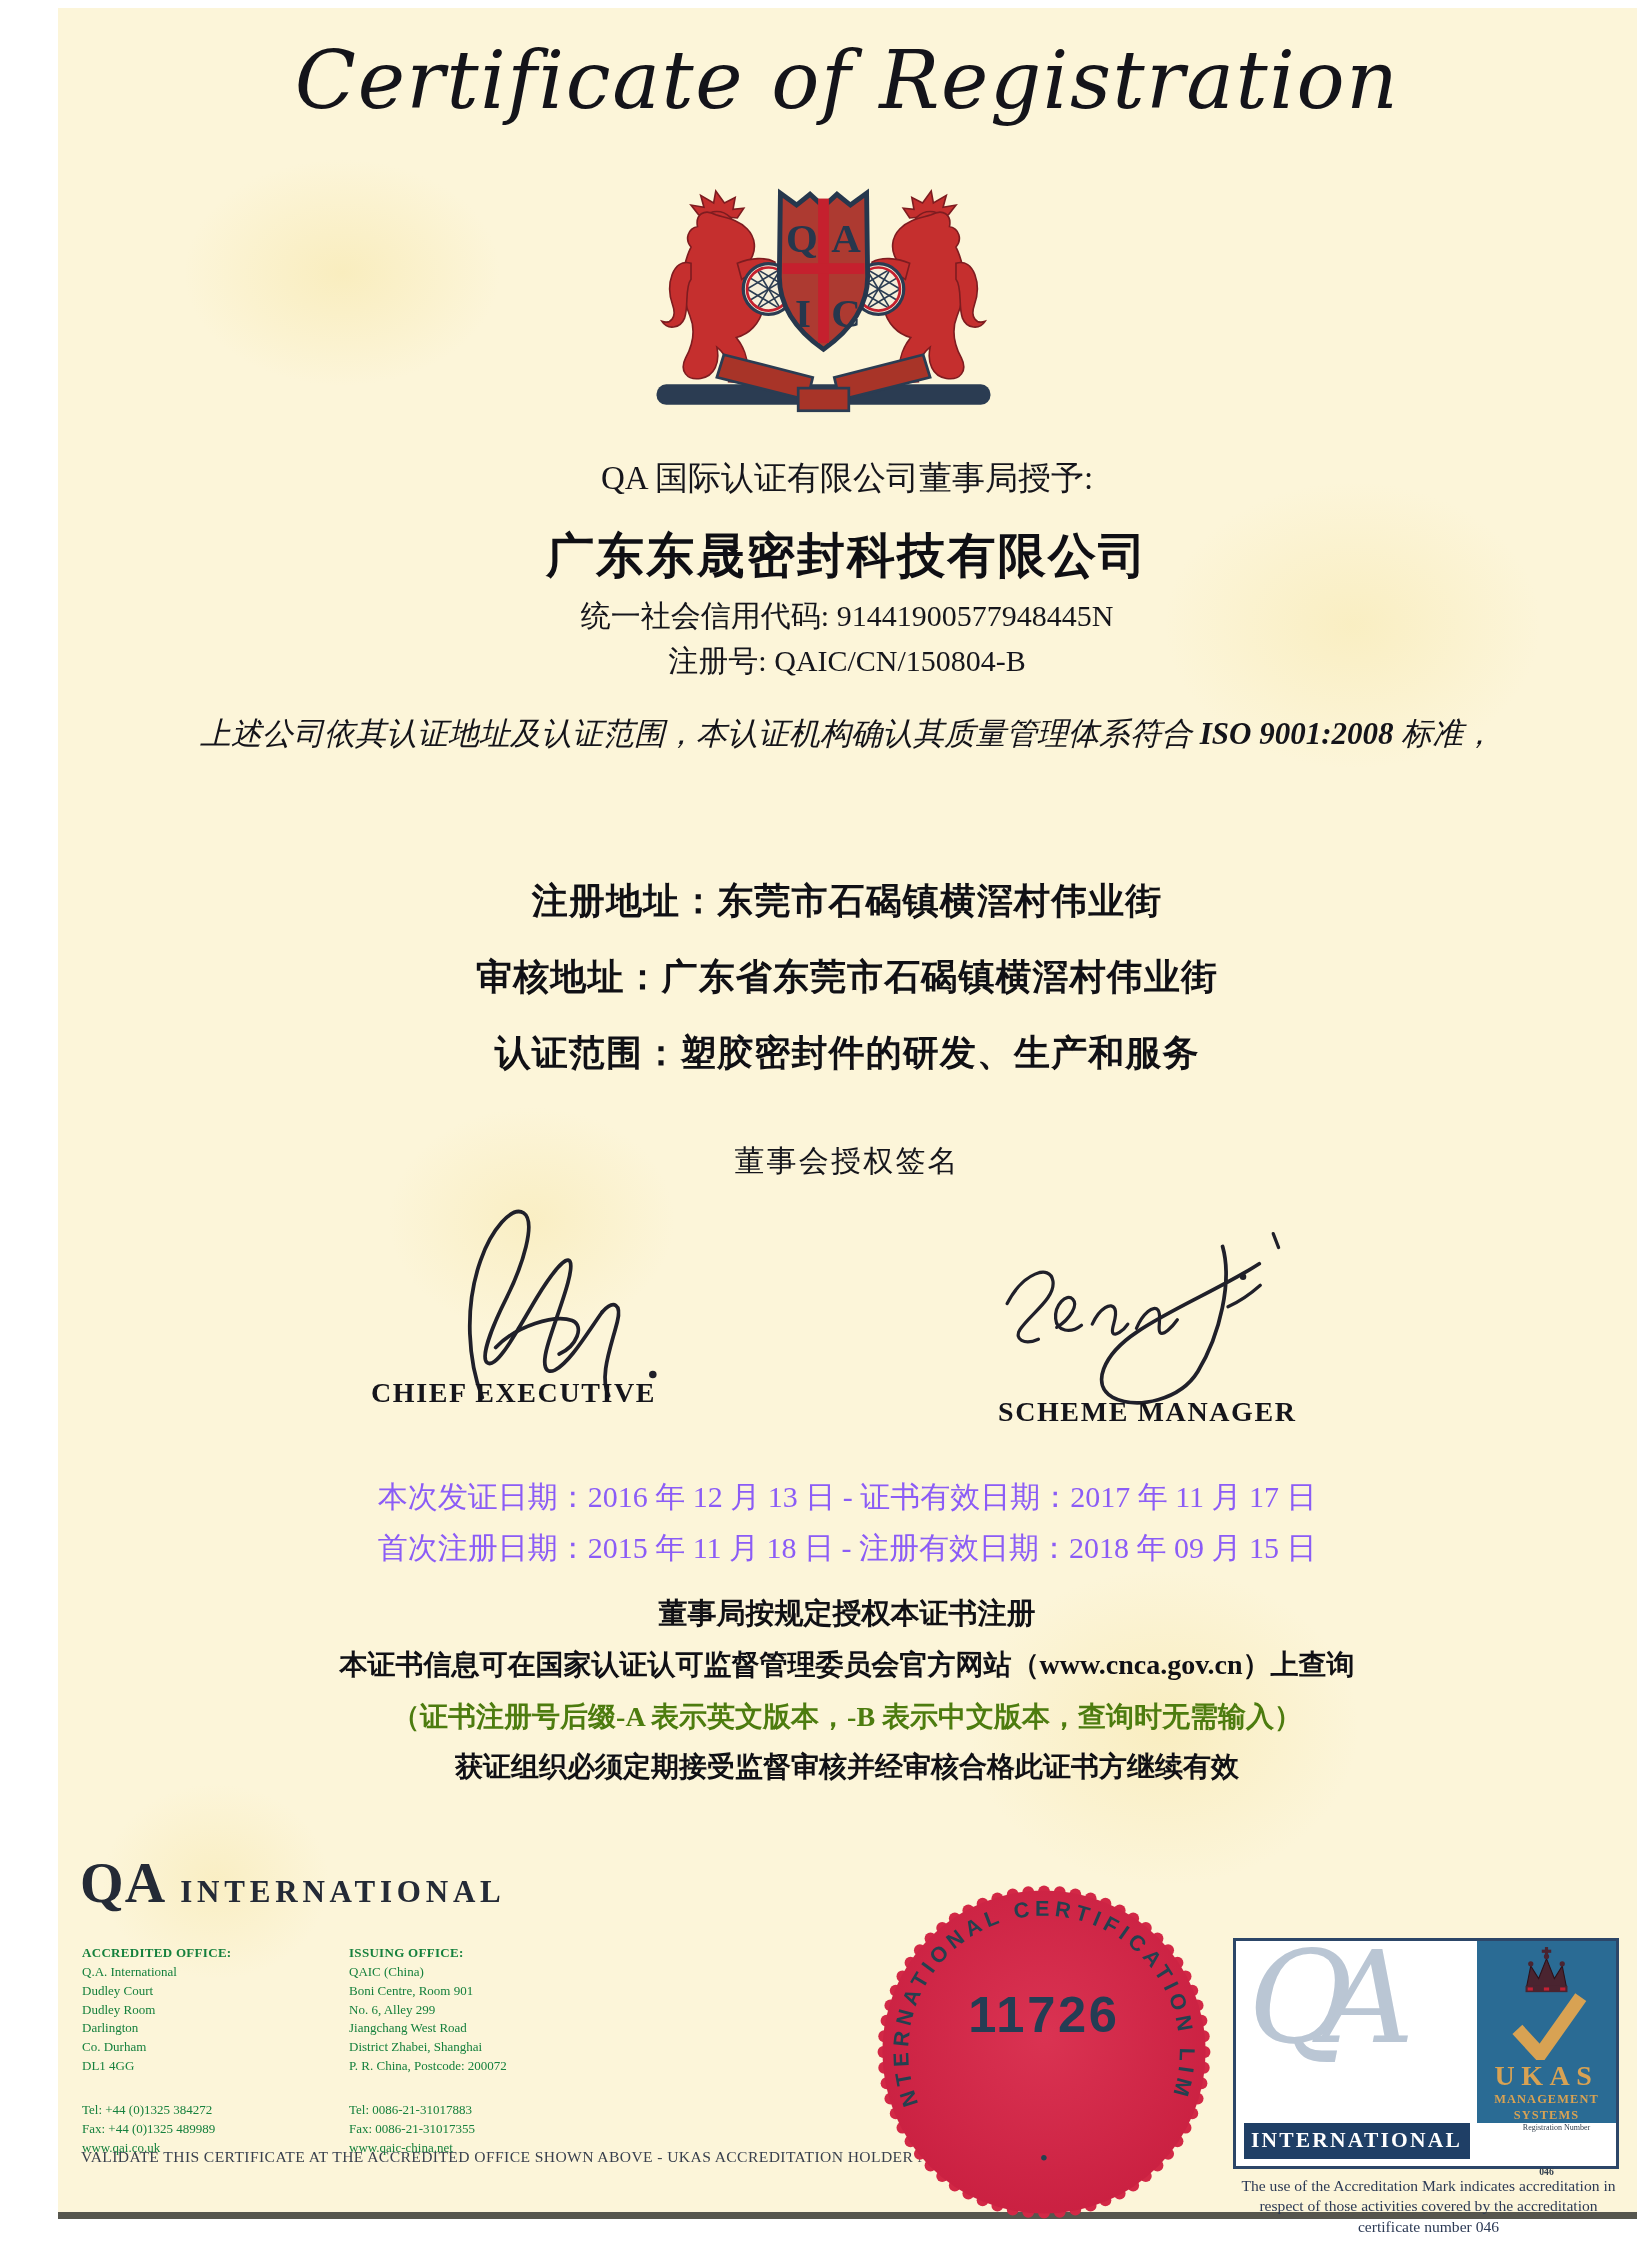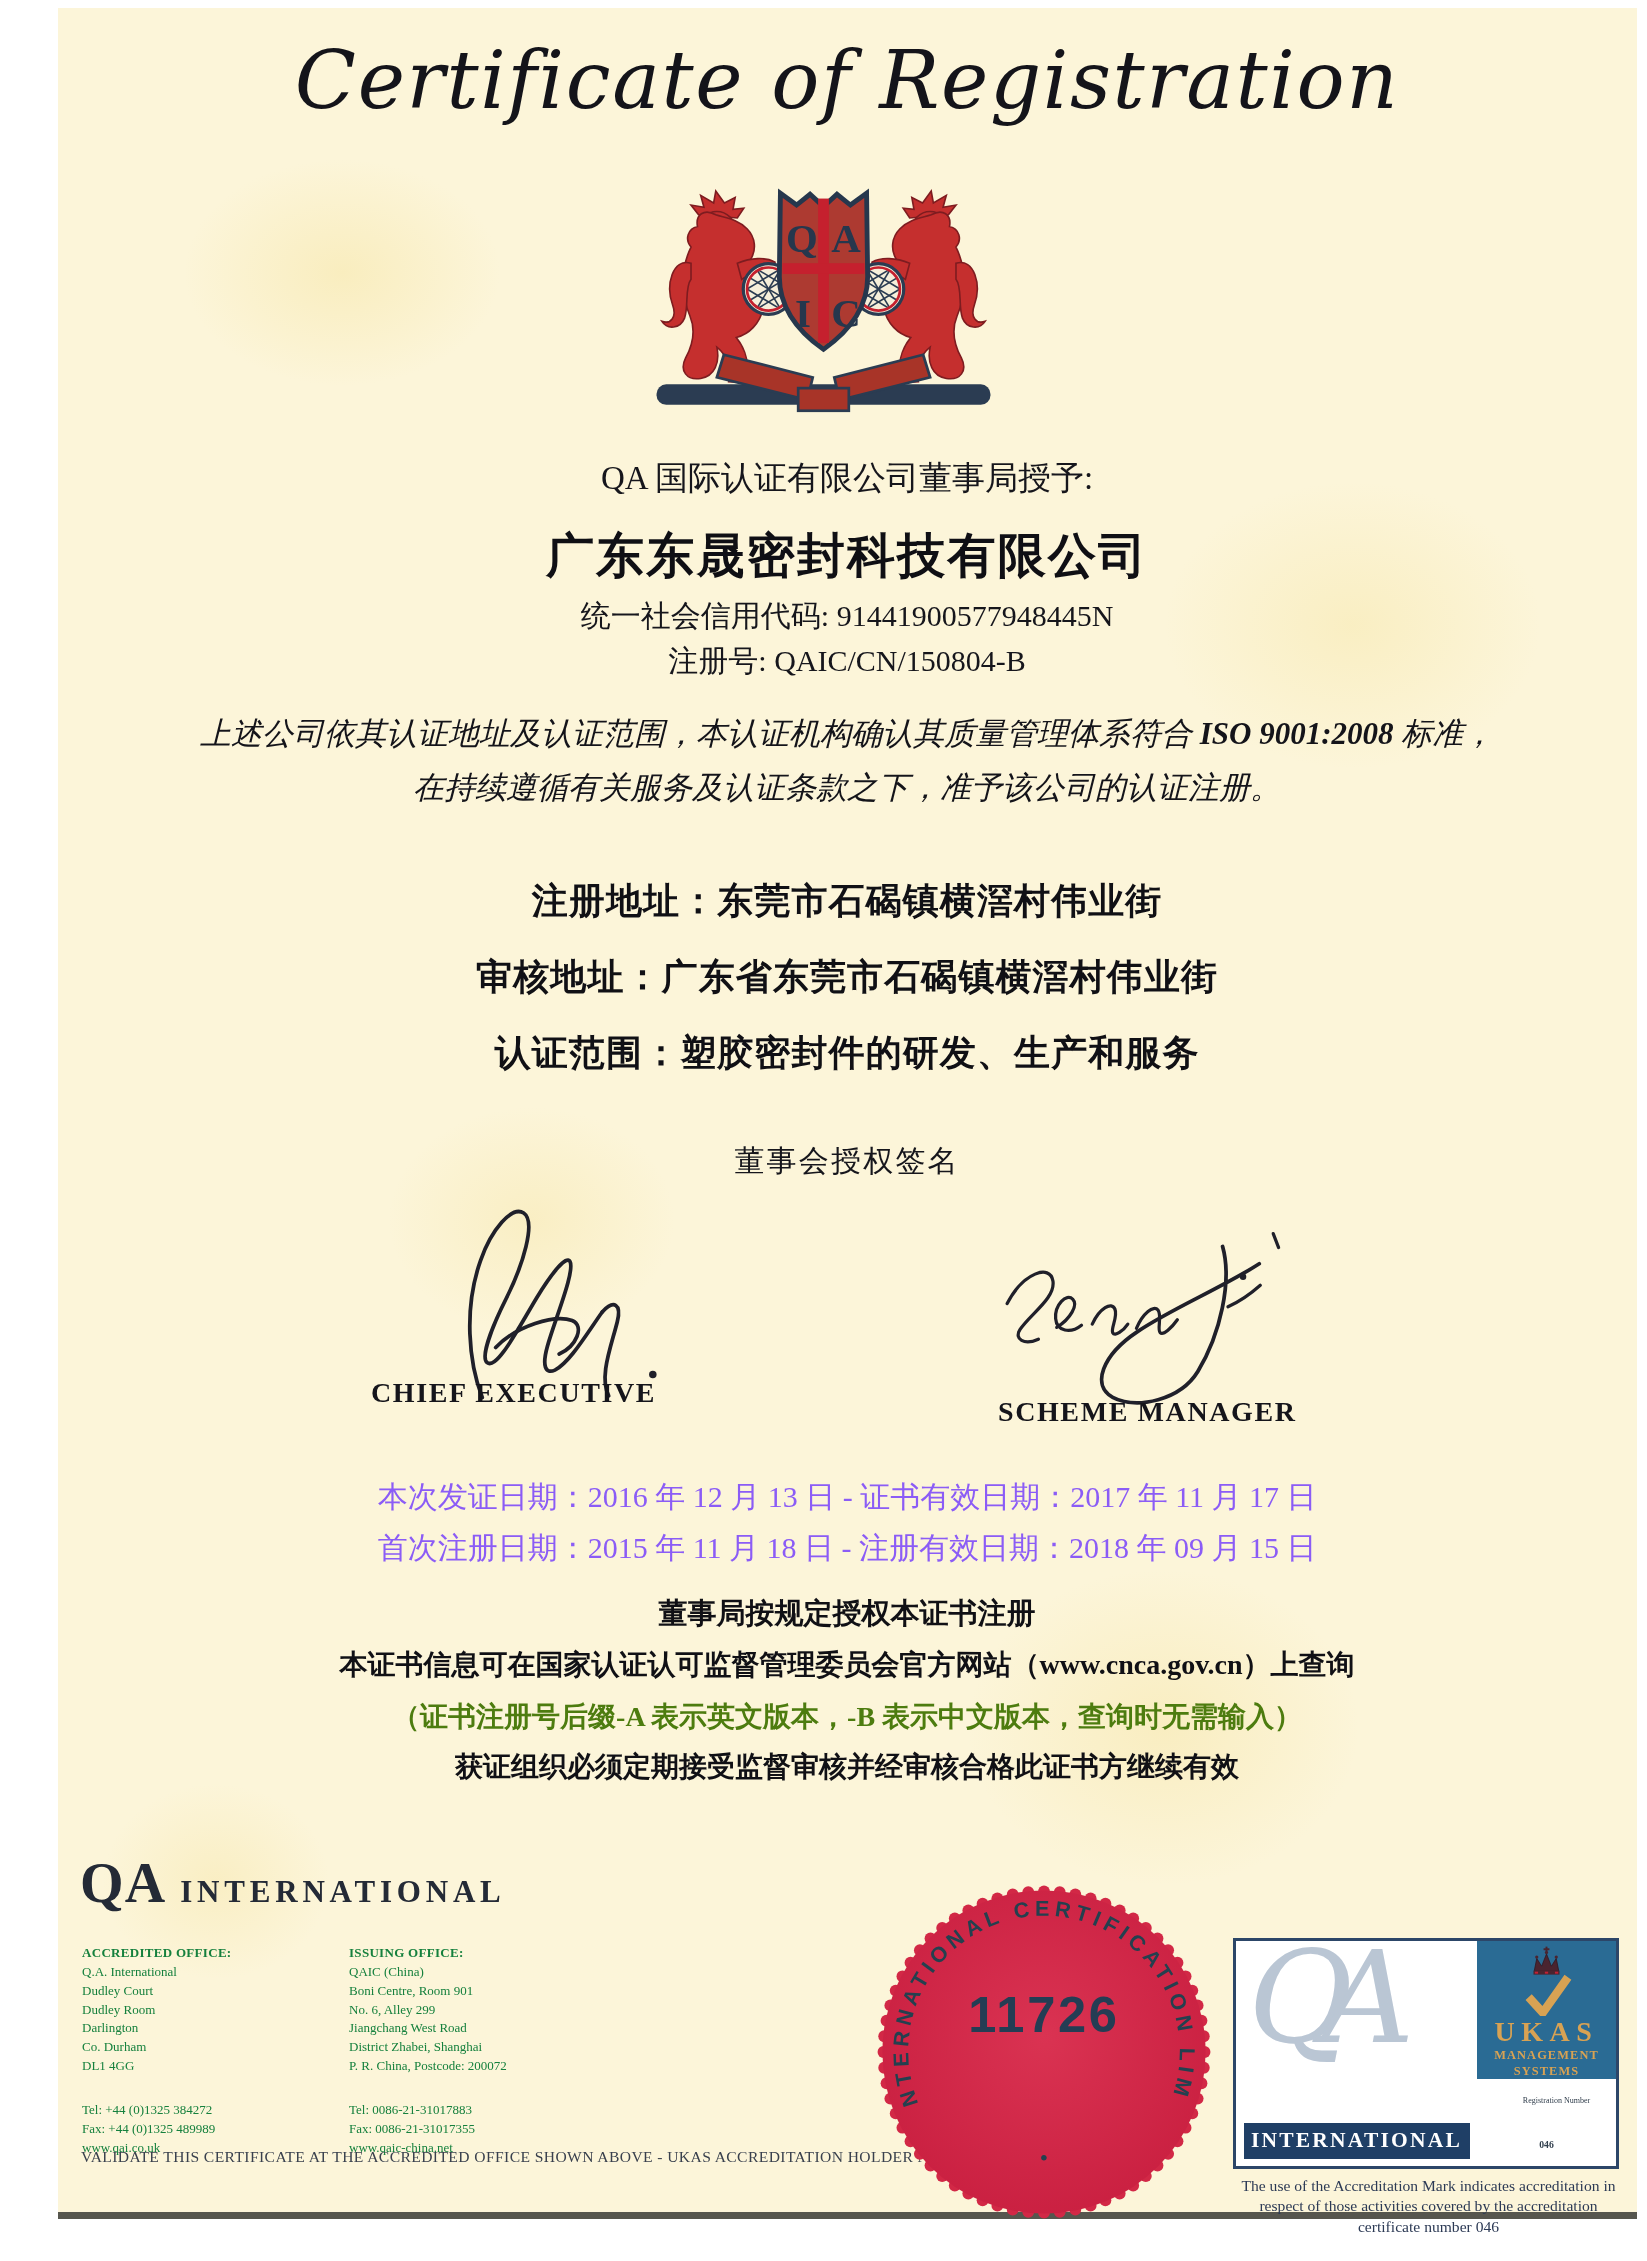--- a/index.html
+++ b/index.html
@@ -54,21 +54,21 @@
   .office-b{left:349px;width:312px;}
   .seal-wrap{left:877px;top:1885px;z-index:3;}
   .seal-ring-text{font-family:"Liberation Sans","DejaVu Sans",sans-serif;font-size:40px;font-weight:700;letter-spacing:9px;fill:#24404f;}
   .seal-number{font-family:"Liberation Sans","DejaVu Sans",sans-serif;font-size:94px;font-weight:700;letter-spacing:5px;fill:#243d54;}
   .seal-dot{font-size:44px;fill:#24404f;}
   .ukas-box{left:1233px;top:1938px;width:386px;height:231px;border:3.8px solid #2c4668;background:#fff;box-sizing:border-box;display:flex;z-index:2;}
   .ukas-left{flex:1;position:relative;overflow:hidden;}
   .ukas-monogram{position:absolute;top:-18.3px;left:12px;font-size:128px;letter-spacing:-31px;color:#bac6d4;font-family:"DejaVu Serif",serif;font-style:italic;}
   .intl-bar{position:absolute;left:7.5px;right:7.5px;bottom:7.5px;height:36px;background:#1f3f66;color:#ffffff;display:flex;align-items:center;justify-content:center;font-size:21.5px;font-weight:700;letter-spacing:2.2px;}
   .ukas-right{width:139px;display:flex;flex-direction:column;}
-  .ukas-panel{height:138px;background:#2a6b94;display:flex;flex-direction:column;align-items:center;}
+  .ukas-panel{height:182px;background:#2a6b94;display:flex;flex-direction:column;align-items:center;}
   .ukas-name{color:#d8a253;font-size:28px;font-weight:700;letter-spacing:6.5px;margin-top:0px;}
   .ukas-sub{color:#d8a253;font-size:12.4px;letter-spacing:1.1px;line-height:1.25;font-weight:700;}
   .ukas-regzone{flex:1;display:flex;flex-direction:column;align-items:center;justify-content:center;color:#33404e;}
   .ukas-reglabel{font-size:8px;margin-left:20px;}
   .ukas-regnum{font-size:9.7px;font-weight:700;margin-top:34px;}
   .ukas-caption{left:1229px;top:2176px;width:399px;text-align:center;font-size:15.6px;line-height:1.3;color:#2c3a55;}
   .validate{left:81px;top:2148px;font-size:15.6px;letter-spacing:0.4px;color:#39404d;white-space:nowrap;z-index:1;}
   .sigpath{stroke:#20202a;fill:none;stroke-linecap:round;stroke-linejoin:round;}
 </style>
 </head>
@@ -122,21 +122,20 @@
   </g>
 </svg>
 
 <div class="ctr issuer-line">QA 国际认证有限公司董事局授予:</div>
 <div class="ctr company-name">广东东晟密封科技有限公司</div>
 <div class="ctr credit-line">统一社会信用代码: 91441900577948445N</div>
 <div class="ctr reg-line">注册号: QAIC/CN/150804-B</div>
 
 <div class="ctr statement">
   <span>上述公司依其认证地址及认证范围，本认证机构确认其质量管理体系符合 </span><b>ISO 9001:2008</b><span> 标准，</span><br>
-  <span>在持续遵循有关服务及认证条款之下，准予该公司的认证注册。</span>
 </div>
 
 <div class="ctr addr addr1"><span>注册地址：</span><span>东莞市石碣镇横滘村伟业街</span></div>
 <div class="ctr addr addr2"><span>审核地址：</span><span>广东省东莞市石碣镇横滘村伟业街</span></div>
 <div class="ctr addr addr3"><span>认证范围：</span><span>塑胶密封件的研发、生产和服务</span></div>
 
 <div class="ctr sign-heading">董事会授权签名</div>
 
 <svg class="abs sig-left" width="237" height="226" viewBox="0 0 440 420">
   <path class="sigpath" stroke-width="7" d="M95 395 C 70 330 60 230 92 140 C 112 83 150 38 172 52 C 196 68 170 150 140 210 C 112 266 92 320 104 330 C 122 344 160 270 196 210 C 225 162 252 130 258 142 C 268 160 230 250 216 300 C 206 336 212 352 230 344 C 258 330 292 272 318 236"></path>

